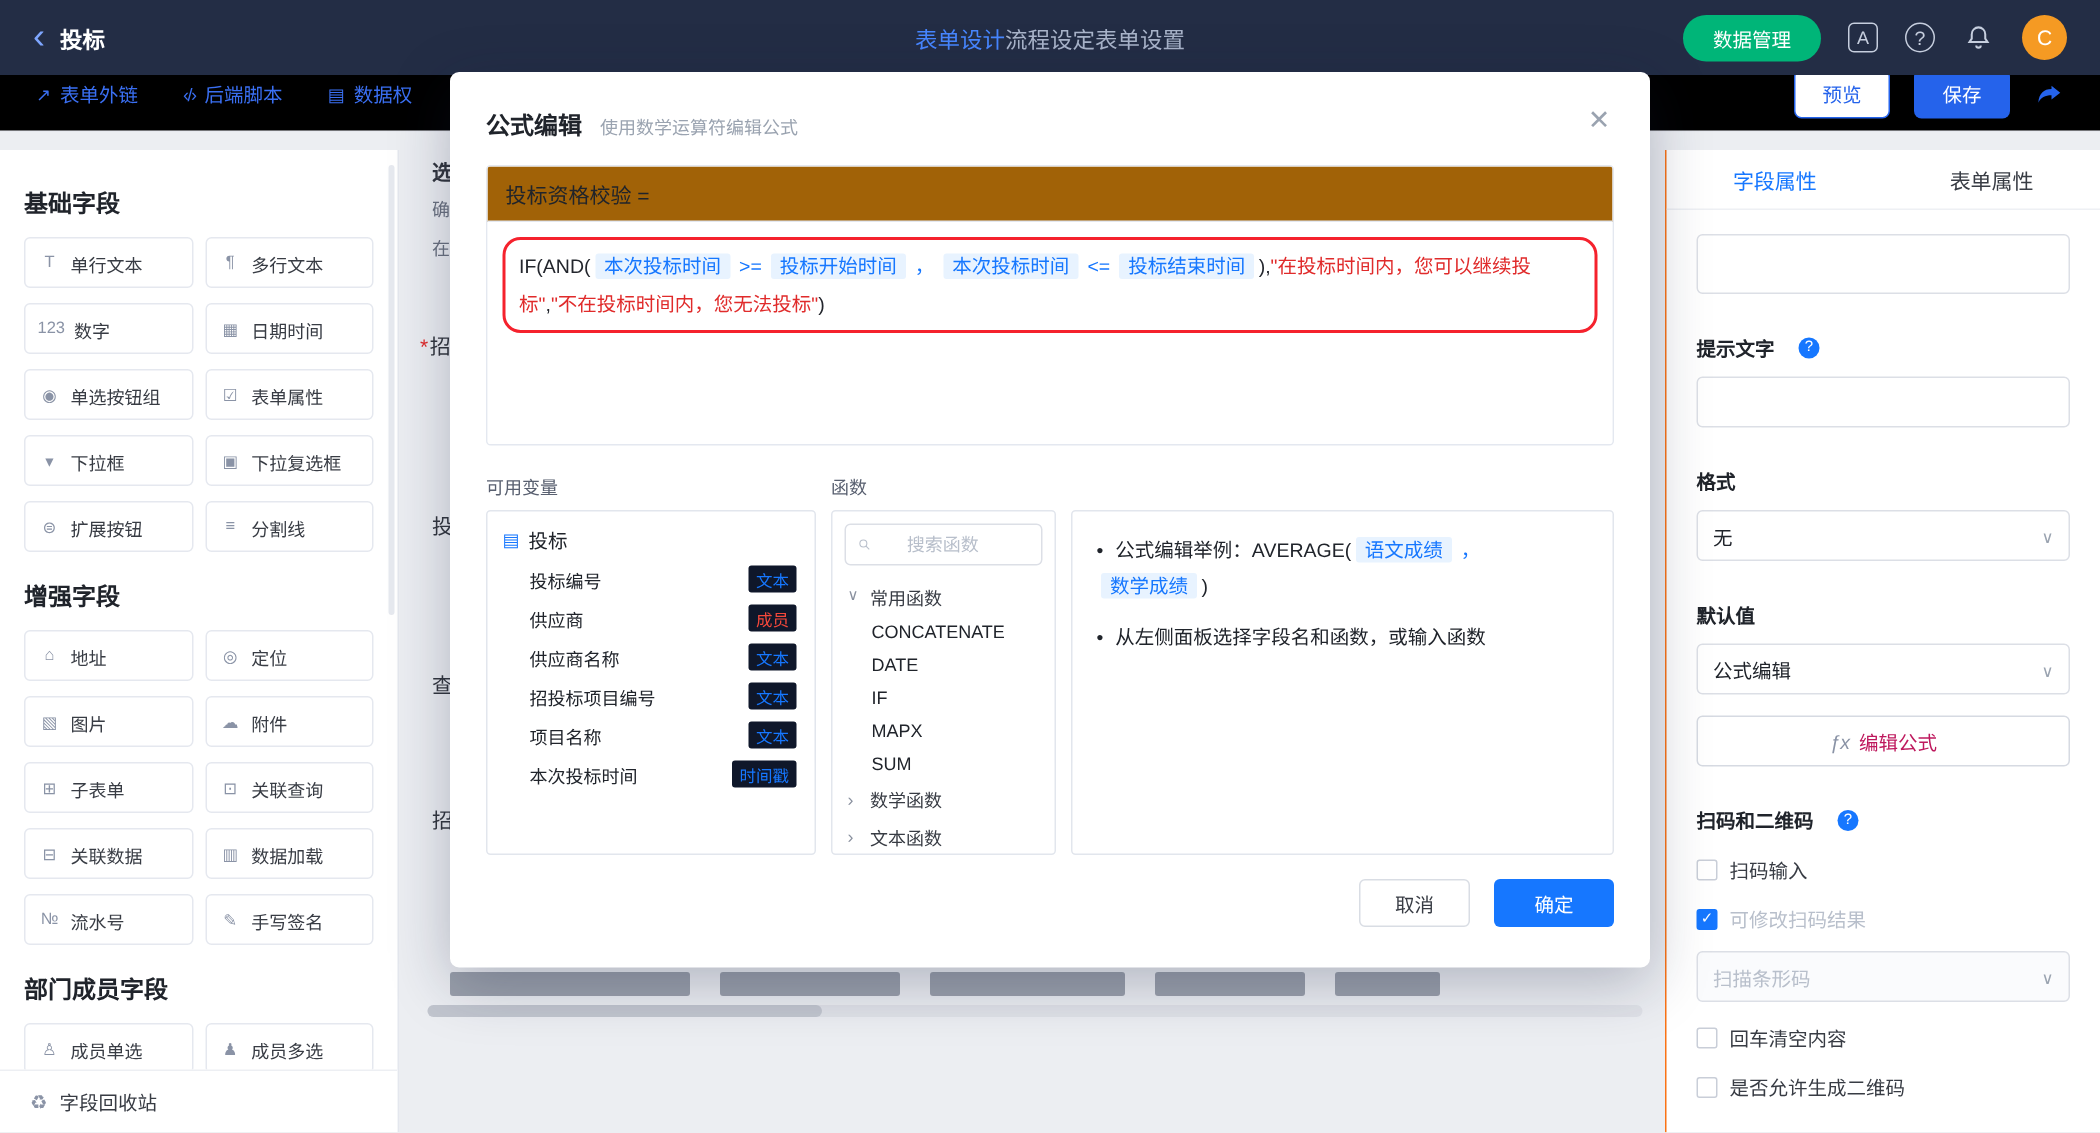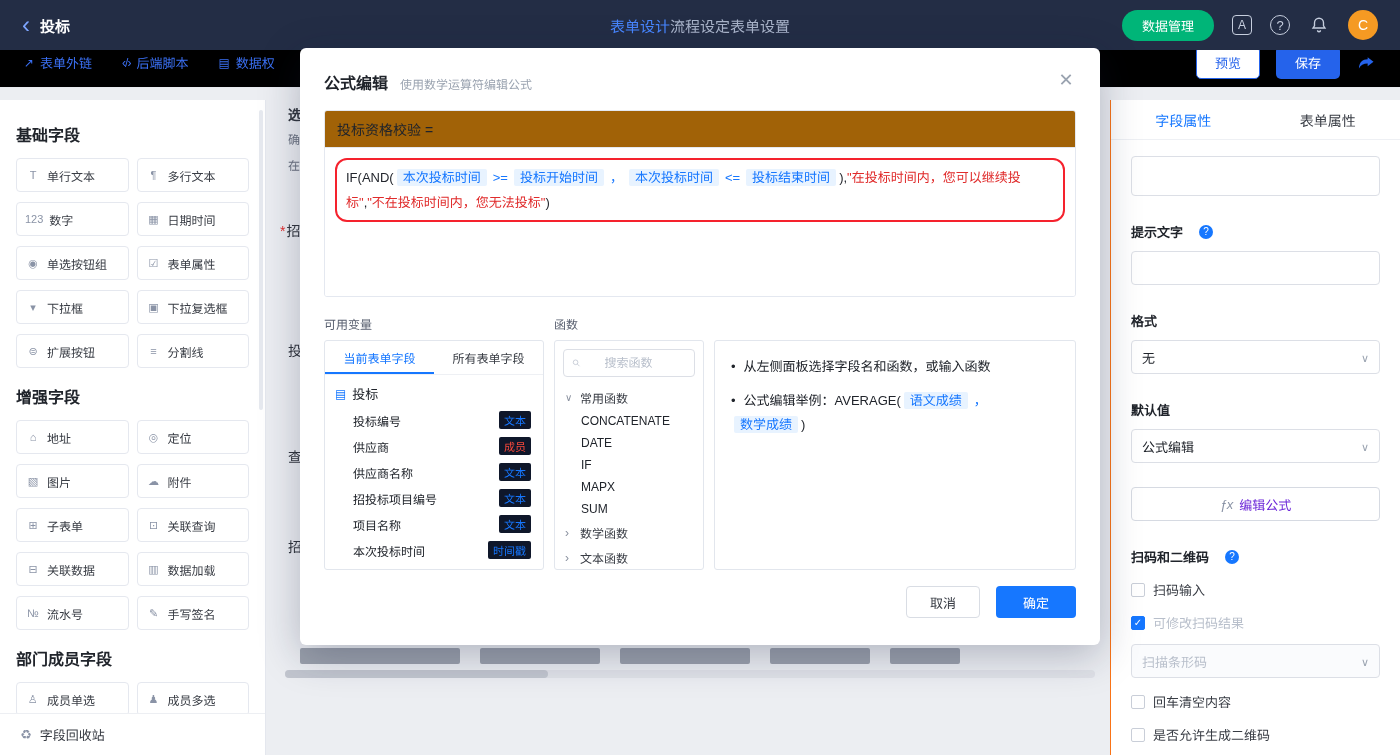--- a/index.html
+++ b/index.html
@@ -61,21 +61,21 @@
   .props-tab{flex:1;display:flex;align-items:center;justify-content:center;font-size:14px;color:#383c44;cursor:pointer}
   .props-tab.active{color:#1677ff}
   .big-input{width:100%;height:40px;border:1px solid #dcdfe6;border-radius:4px;margin-top:16px;background:#fff}
   .prop-label{display:flex;align-items:center;gap:16px;font-size:13px;color:#20242b;font-weight:bold;margin-top:26px;margin-bottom:10px}
   .qmark{width:14px;height:14px;border-radius:50%;background:#1677ff;color:#fff;font-size:10px;display:inline-flex;align-items:center;justify-content:center;font-weight:normal;cursor:pointer}
   .qmark::before{content:"?"}
   .prop-input{width:100%;height:34px;border:1px solid #dcdfe6;border-radius:4px;background:#fff}
   .select{width:100%;height:34px;border:1px solid #dcdfe6;border-radius:4px;display:flex;align-items:center;justify-content:space-between;padding:0 10px;font-size:13px;color:#20242b;cursor:pointer;background:#fff}
   .select .chev::before{content:"∨";color:#9aa3b0;font-size:11px}
   .select.disabled{color:#b8bfcb;background:#fafbfd;cursor:default}
-  .btn-fx{width:100%;height:34px;border:1px solid #d6dae2;border-radius:4px;background:#fff;font-size:13px;color:#6d28d9;display:flex;align-items:center;justify-content:center;gap:6px;margin-top:24px;cursor:pointer}
+  .btn-fx{width:100%;height:34px;border:1px solid #d6dae2;border-radius:4px;background:#fff;font-size:13px;color:#be185d;display:flex;align-items:center;justify-content:center;gap:6px;margin-top:14px;cursor:pointer}
   .fx-ic{font-style:italic;color:#8a93a6}
   .fx-ic::before{content:"ƒx"}
   .cb{display:flex;align-items:center;gap:8px;font-size:13px;color:#383c44;margin-top:14px;cursor:pointer}
   .cb-box{width:14px;height:14px;border:1px solid #c9ced8;border-radius:2px;background:#fff;flex:none;display:flex;align-items:center;justify-content:center}
   .cb.checked .cb-box{background:#1677ff;border-color:#1677ff}
   .cb.checked .cb-box::before{content:"✓";color:#fff;font-size:10px}
   .cb.disabled .cb-label{color:#b8bfcb}
 
   
   .modal{position:absolute;left:300px;top:48px;width:800px;height:597px;background:#fff;border-radius:6px;box-shadow:0 10px 40px rgba(20,30,60,.28);z-index:20;padding:0 24px;overflow:hidden}
@@ -374,24 +374,20 @@
 
     <div class="panel-labels">
       <span>可用变量</span>
       <span>函数</span>
       <span></span>
     </div>
 
     <div class="panels">
 
       <div class="panel">
-        <div class="var-tabs">
-          <span class="var-tab active">当前表单字段</span>
-          <span class="var-tab">所有表单字段</span>
-        </div>
         <div class="tree-form">
           <span class="doc-ic"></span>
           <span>投标</span>
         </div>
         <div class="var-row">
             <span>投标编号</span>
             <span class="tag tag-blue">文本</span>
           </div>
         <div class="var-row">
             <span>供应商</span>
@@ -436,22 +432,22 @@
             <span class="caret closed"></span>
             <span>数学函数</span>
           </div>
         <div class="fn-group">
             <span class="caret closed"></span>
             <span>文本函数</span>
           </div>
       </div>
 
       <div class="panel help-panel">
+        <span class="tip"><span>公式编辑举例：AVERAGE(</span><span class="seg-field">语文成绩</span><span class="seg-op">，</span><span class="seg-field">数学成绩</span><span>)</span></span>
         <span class="tip">从左侧面板选择字段名和函数，或输入函数</span>
-        <span class="tip"><span>公式编辑举例：AVERAGE(</span><span class="seg-field">语文成绩</span><span class="seg-op">，</span><span class="seg-field">数学成绩</span><span>)</span></span>
       </div>
     </div>
 
     <div class="m-footer">
       <button class="btn-cancel">取消</button>
       <button class="btn-confirm">确定</button>
     </div>
   </section>
 
 </div>

